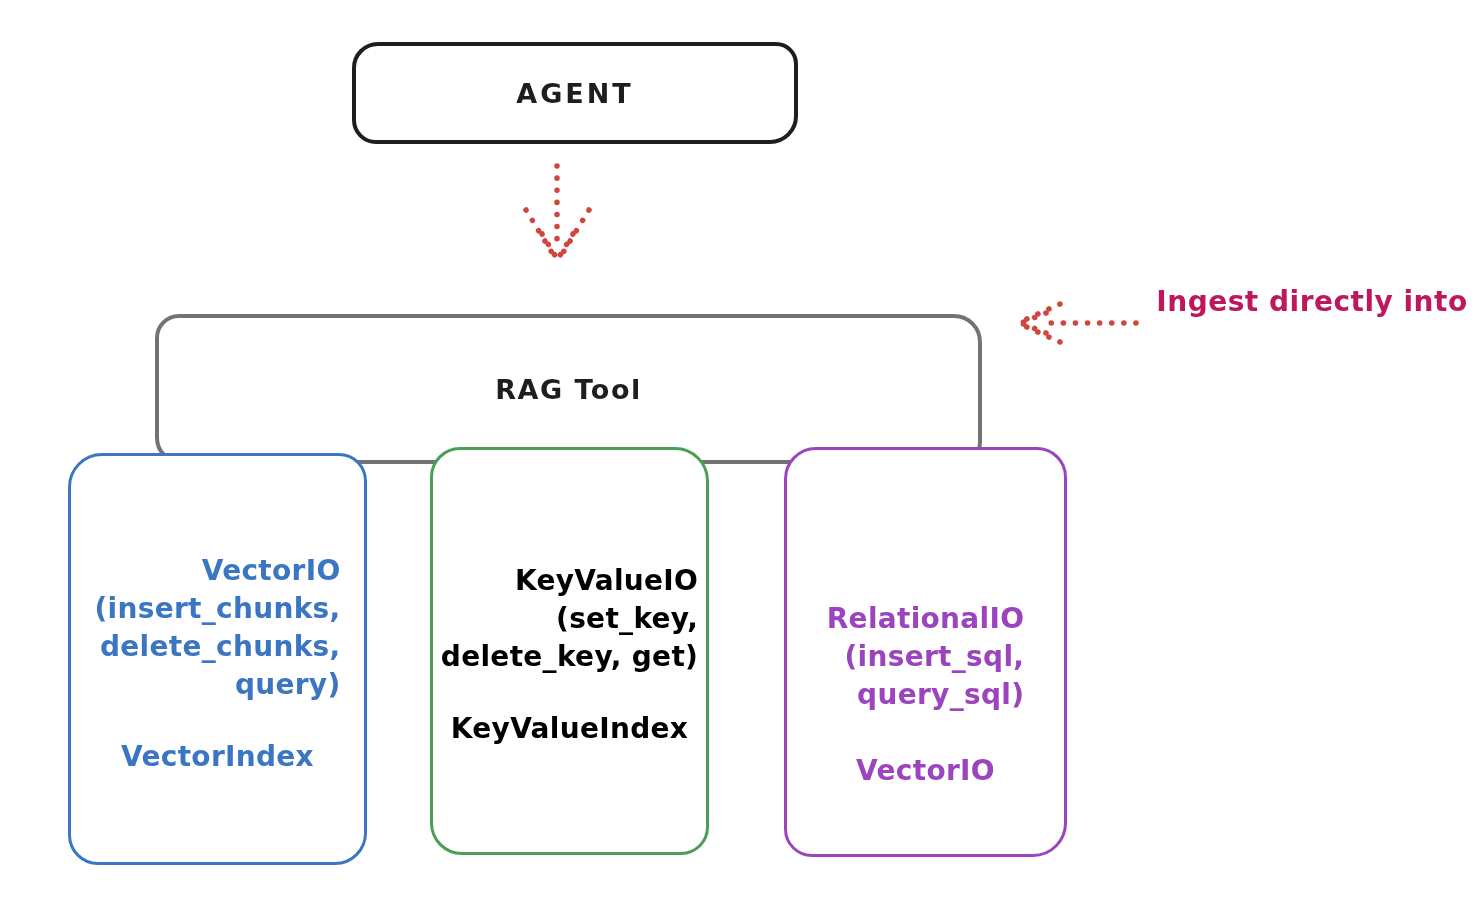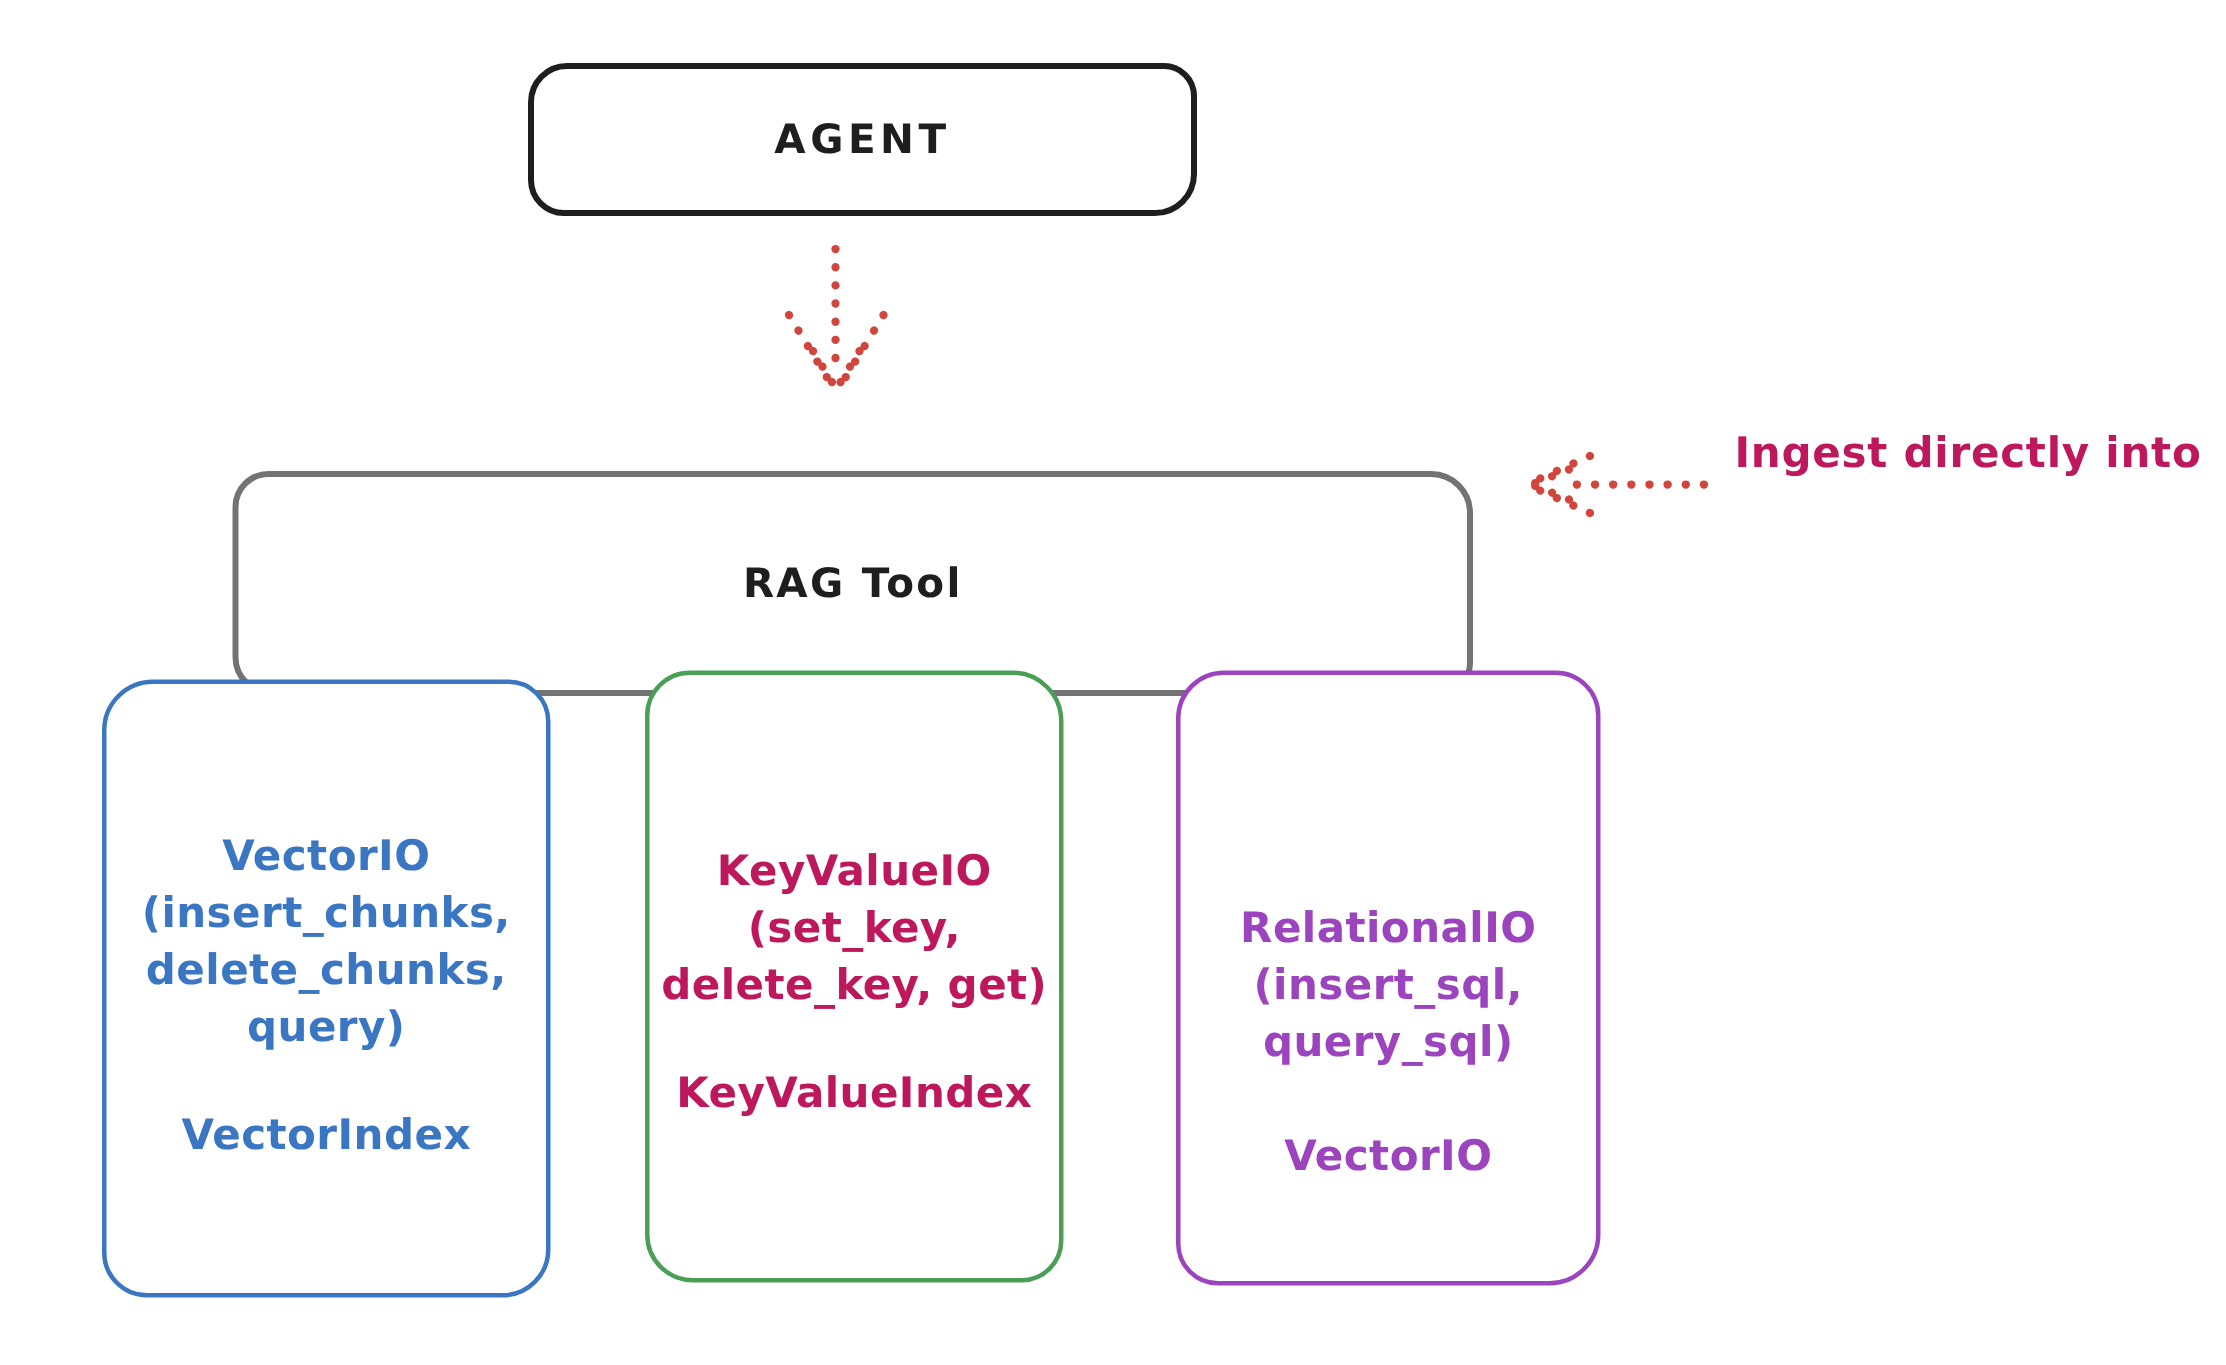--- a/index.html
+++ b/index.html
@@ -45,21 +45,21 @@
   .ragtool-label {
     letter-spacing: 1.5px;
   }
   .store-box {
     position: absolute;
     background: #ffffff;
     box-sizing: border-box;
     display: flex;
     flex-direction: column;
     align-items: center;
-    text-align: center;
+    text-align: right;
   }
   .box-vector {
     left: 68px; top: 453px;
     width: 299px; height: 412px;
     border: 3.5px solid #3b76c2;
     border-radius: 34px 28px 32px 30px;
     padding-top: 96px;
   }
   .box-keyvalue {
     left: 430px; top: 447px;
@@ -81,21 +81,21 @@
     line-height: 38px;
     letter-spacing: 0.3px;
   }
   .store-footer {
     font-size: 28px;
     font-weight: 700;
     letter-spacing: 0.3px;
     margin-top: 36px;
   }
   .c-blue   { color: #3b76c2; }
-  .c-green  { color: #be185d; }
+  .c-green  { color: #000000; }
   .c-purple { color: #9b44be; margin-top: 40px; }
   .annotation {
     position: absolute;
     left: 1140px; top: 282px;
     width: 344px;
     text-align: center;
     color: #be185d;
     font-size: 28px;
     font-weight: 700;
     line-height: 40px;

